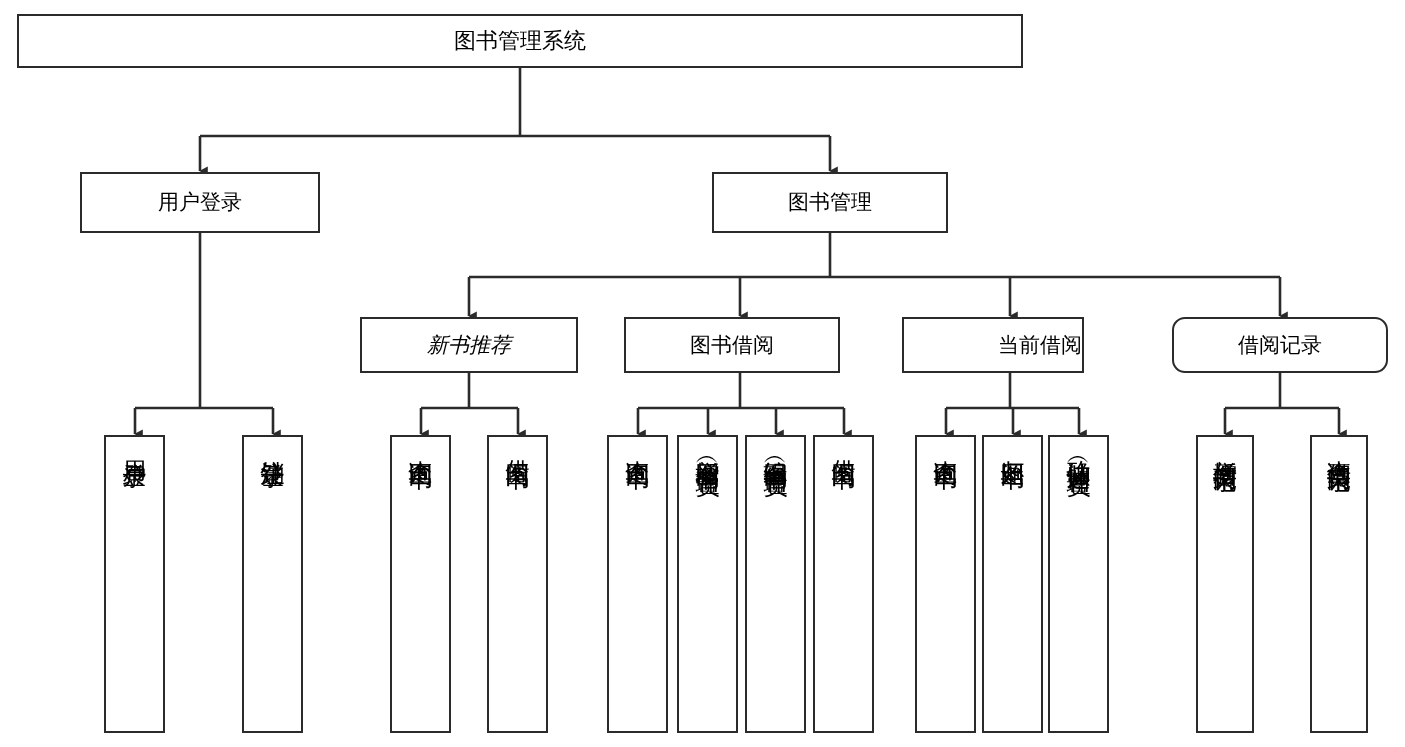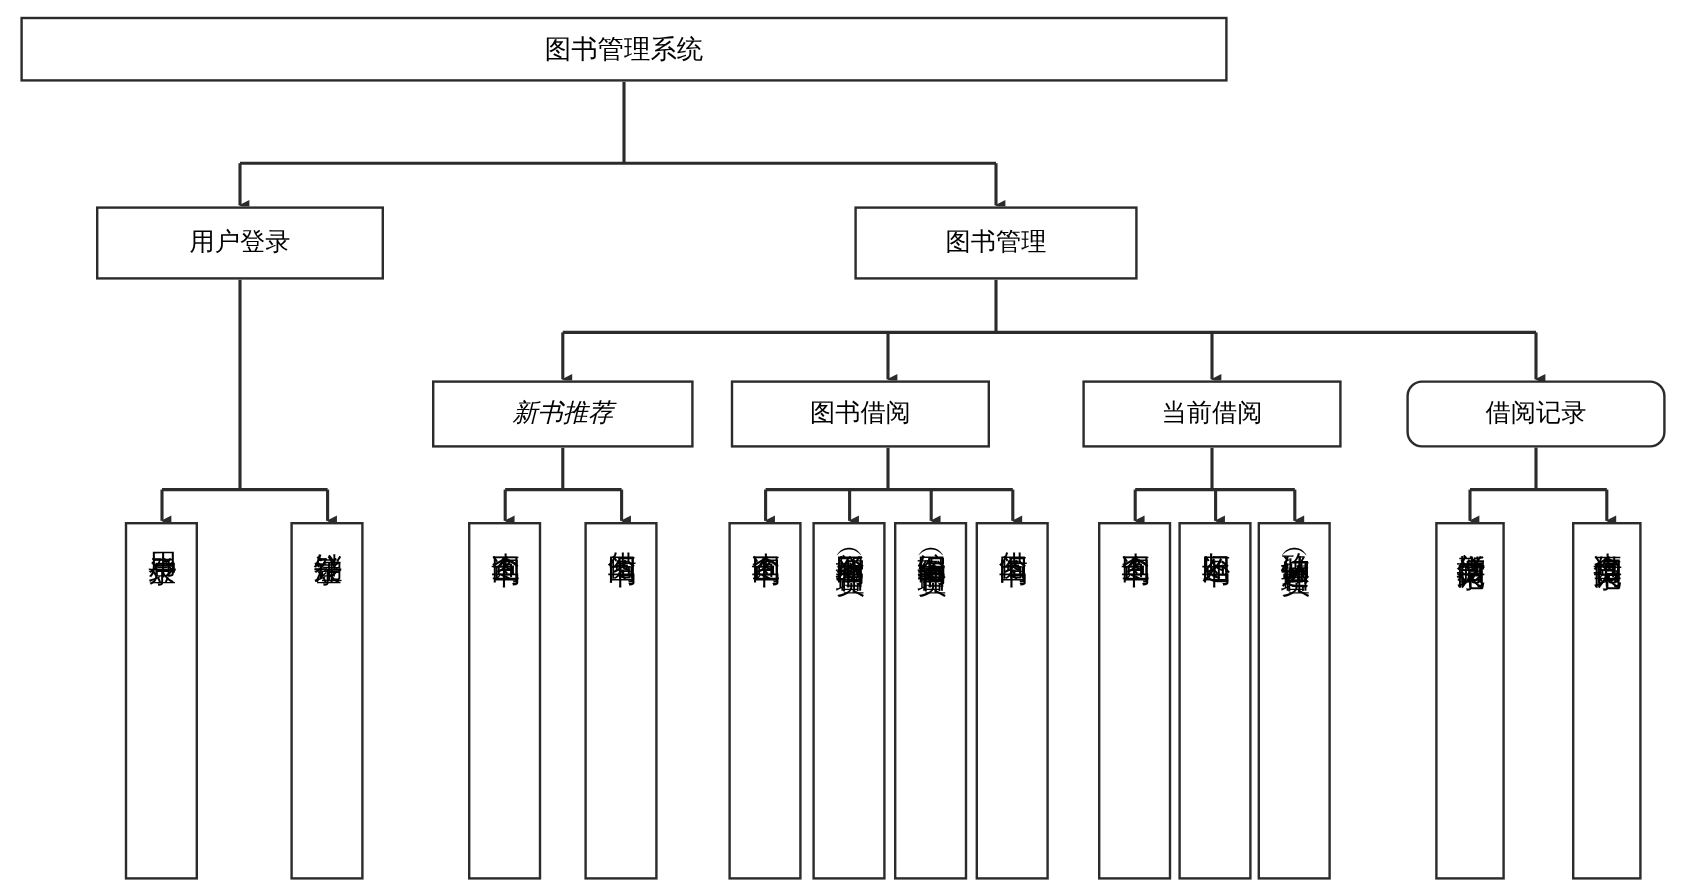--- a/index.html
+++ b/index.html
@@ -121,24 +121,24 @@
       </div>
       <div class="node-box horizontal" style="left: 80px; top: 172px; width: 240px; height: 61px;">
         <span class="node-label">用户登录</span>
       </div>
       <div class="node-box horizontal" style="left: 712px; top: 172px; width: 236px; height: 61px;">
         <span class="node-label">图书管理</span>
       </div>
       <div class="node-box horizontal" style="left: 360px; top: 317px; width: 218px; height: 56px; font-style: italic;">
         <span class="node-label">新书推荐</span>
       </div>
-      <div class="node-box horizontal" style="left: 609px; top: 317px; width: 216px; height: 56px;">
+      <div class="node-box horizontal" style="left: 624px; top: 317px; width: 216px; height: 56px;">
         <span class="node-label">图书借阅</span>
       </div>
-      <div class="node-box horizontal" style="left: 902px; top: 317px; width: 216px; height: 56px;">
+      <div class="node-box horizontal" style="left: 902px; top: 317px; width: 182px; height: 56px; justify-content: flex-end;">
         <span class="node-label">当前借阅</span>
       </div>
       <div class="node-box horizontal" style="left: 1172px; top: 317px; width: 216px; height: 56px; border-radius: 13px;">
         <span class="node-label">借阅记录</span>
       </div>
       <div class="node-box vertical" style="left: 104px; top: 435px; width: 61px; height: 298px;">
         <span class="node-label">用户登录</span>
       </div>
       <div class="node-box vertical" style="left: 242px; top: 435px; width: 61px; height: 298px;">
         <span class="node-label">注销登录</span>

